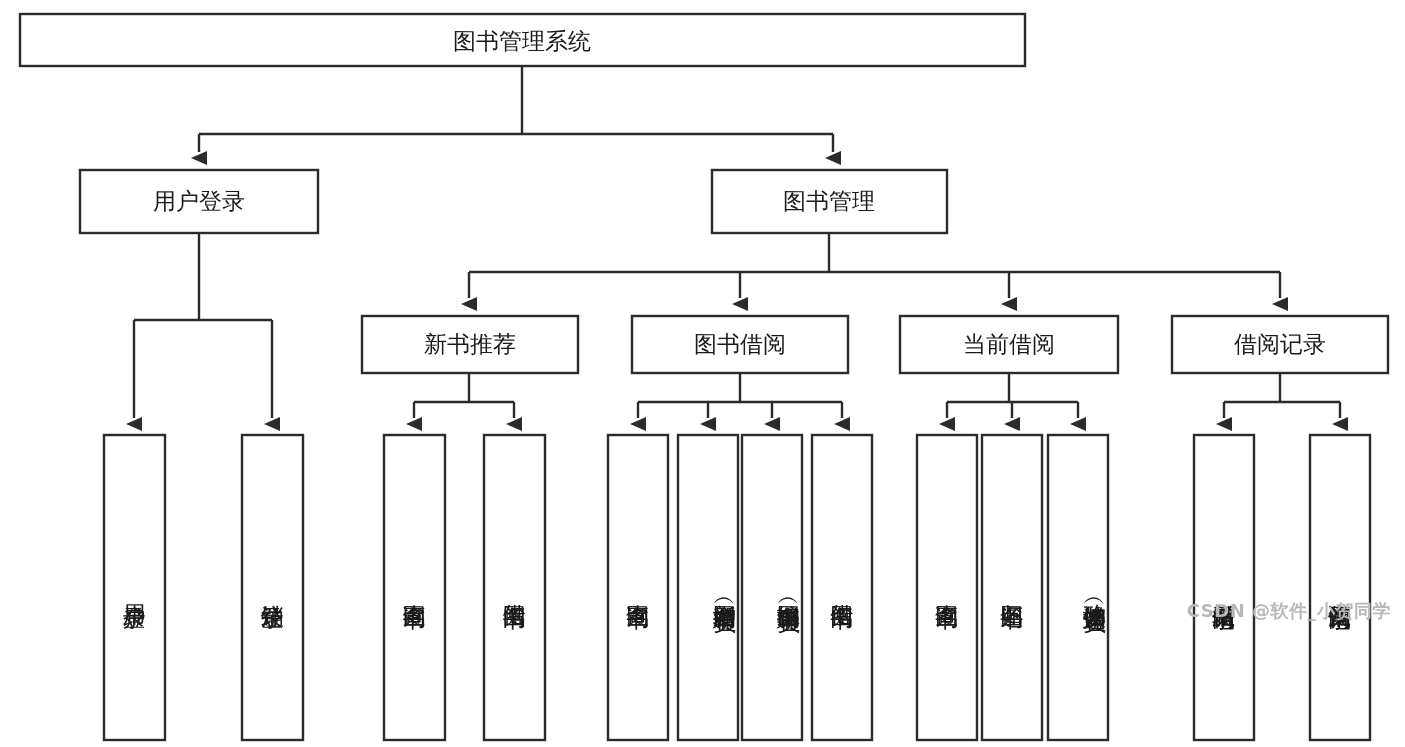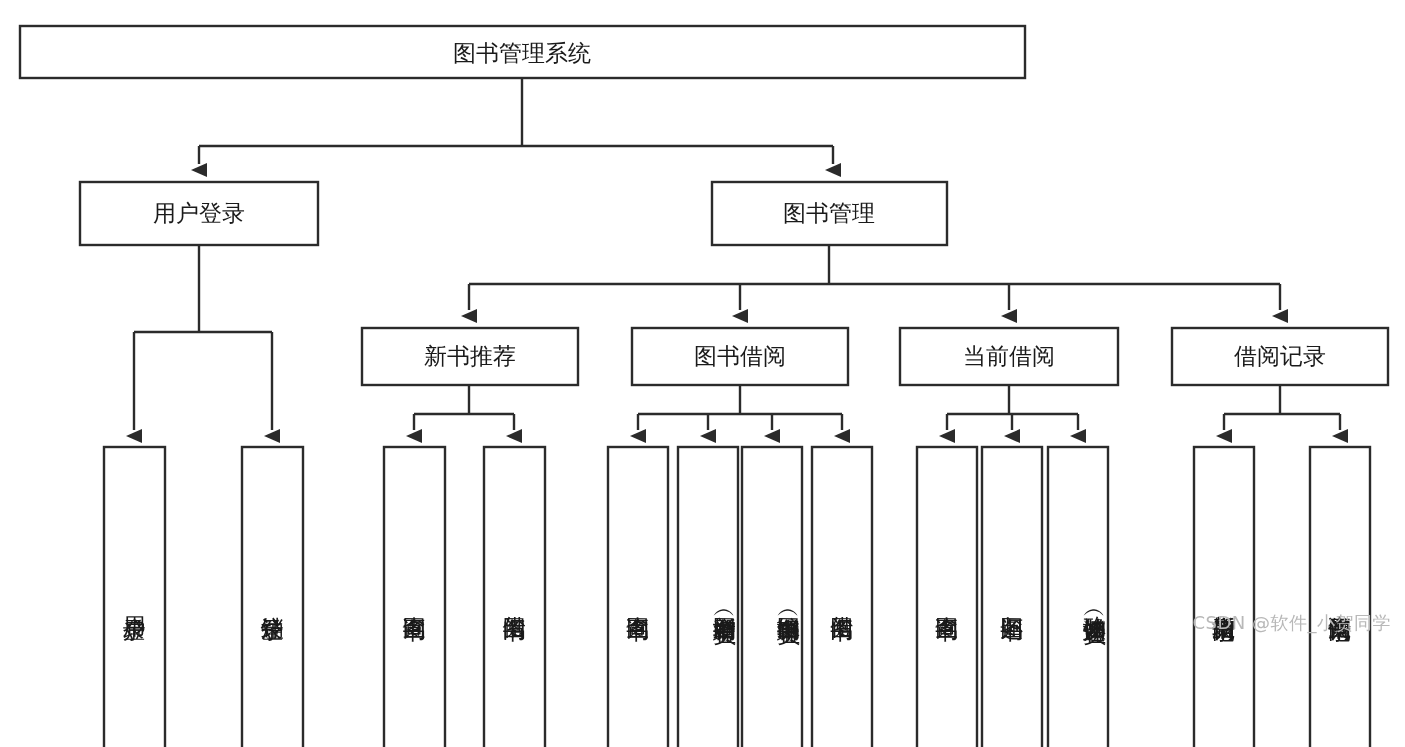--- a/index.html
+++ b/index.html
@@ -11,21 +11,20 @@
     width: 1405px;
     height: 747px;
     font-family: "DejaVu Sans", "Liberation Sans", sans-serif;
     overflow: hidden;
   }
   #diagram-root {
     position: relative;
     width: 1405px;
     height: 631px;
     background: #ffffff;
-    margin-top: 12px;
   }
   svg#flow {
     position: absolute;
     left: 0;
     top: 0;
     width: 1405px;
     height: 747px;
   }
   .node-box {
     fill: #ffffff;
@@ -66,20 +65,21 @@
   }
   .watermark {
     position: absolute;
     right: 14px;
     bottom: 8px;
     font-family: "DejaVu Sans", "Liberation Sans", sans-serif;
     font-size: 18px;
     color: #b8b8b8;
     letter-spacing: 0.5px;
     white-space: nowrap;
+    font-weight: bold;
   }
 </style>
 </head>
 <body>
 
 <div id="diagram-root">
 
   <svg id="flow" viewBox="0 0 1405 747">
     <defs>
       <marker id="arw" markerWidth="14" markerHeight="16" refX="1" refY="8" orient="auto" markerUnits="userSpaceOnUse">

